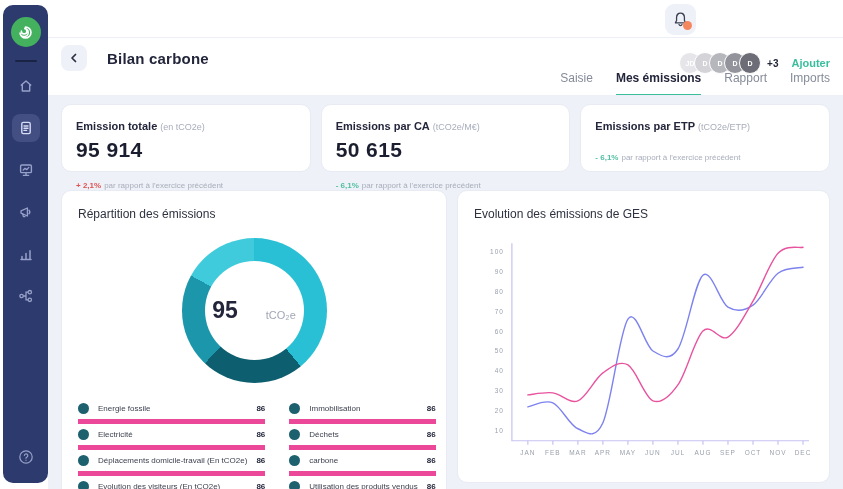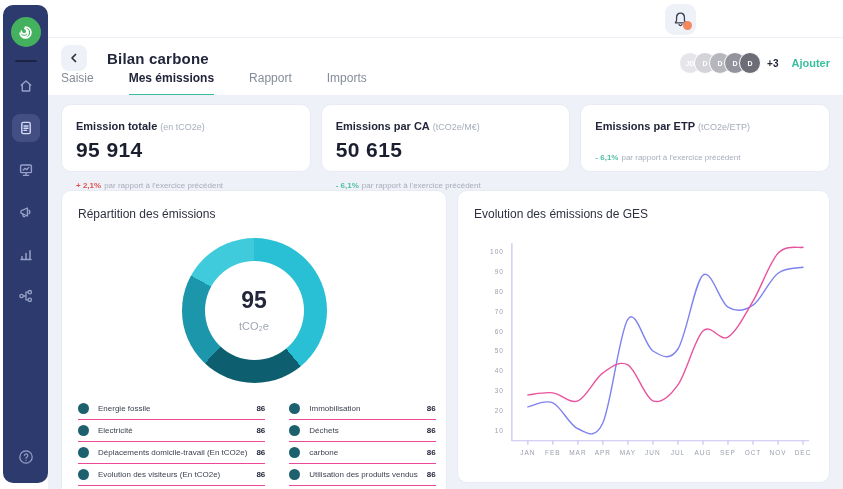--- a/index.html
+++ b/index.html
@@ -29,21 +29,21 @@
     background:#eef1f8; border-radius:9px; display:flex; align-items:center;
     justify-content:center; cursor:pointer; }
   .bell-badge { position:absolute; right:4px; bottom:5px; width:9px; height:9px;
     border-radius:50%; background:#f5875f; }
 
   .header { height:58px; background:#fff; position:relative; padding:0 13px; }
   .header-top { display:flex; align-items:center; padding-top:7px; }
   .back-btn { width:26px; height:26px; border-radius:8px; background:#eef1f8;
     display:flex; align-items:center; justify-content:center; cursor:pointer; }
   .page-title { font-size:15px; font-weight:700; margin-left:20px; letter-spacing:.2px; }
-  .tabs { position:absolute; left:13px; right:13px; bottom:0; display:flex; gap:35px; }
+  .tabs { position:absolute; left:13px; right:13px; bottom:0; display:flex; gap:23px;justify-content:flex-end; }
   .tab { font-size:12px; color:#858b99; padding-bottom:9px; cursor:pointer; }
   .tab.active { color:#23263b; font-weight:700; border-bottom:2.5px solid var(--accent,#3abf9e); }
   .header-rule { position:absolute; left:0; right:0; bottom:0; height:1px; background:#eceff5; }
 
   .people { position:absolute; right:13px; top:14px; display:flex; align-items:center; }
   .avatar { width:22px; height:22px; border-radius:50%; border:1.5px solid #fff;
     display:flex; align-items:center; justify-content:center; color:#fff;
     font-size:7px; font-weight:700; margin-left:-7px; cursor:pointer; }
   .avatar:first-child { margin-left:0; }
   .avatar-count { font-size:10px; font-weight:700; margin-left:6px; }
@@ -60,27 +60,27 @@
   .kpi-value { font-size:21px; font-weight:800; margin-top:4px; letter-spacing:.4px; color:#1b1e2e; }
   .kpi-delta { font-size:8px; color:#a8adbb; margin-top:19px; }
   .kpi-delta b { font-weight:700; margin-right:3px; }
 
   .charts-row { display:flex; gap:10px; margin-top:18px; align-items:flex-start; }
   .donut-card { width:386px; height:380px; padding:16px; }
   .chart-title { font-size:12px; font-weight:500; color:#2e3240; }
   .donut-wrap { width:145px; height:145px; margin:17px auto 0; position:relative; }
   .donut { width:145px; height:145px; border-radius:50%; position:relative; }
   .donut::after { content:""; position:absolute; inset:23px; background:#fff; border-radius:50%; }
-  .donut-center { position:absolute; inset:0; display:flex; flex-direction:column;
+  .donut-center { position:absolute; inset:0; display:flex; flex-direction:row;
     align-items:center; justify-content:center; z-index:2; }
   .donut-value { font-size:23px; font-weight:800; color:#23263b; line-height:1; }
-  .donut-unit { font-size:11px; color:#a0a6b4; margin-top:8px; }
+  .donut-unit { font-size:11px; color:#a0a6b4; margin-top:8px;padding-left:28px; }
   .legend-grid { display:grid; grid-template-columns:1fr 1fr; column-gap:24px; margin-top:15px; }
   .legend-row { display:flex; align-items:center; gap:9px; padding:5px 0;
-    border-bottom:1px solid #ec4899; }
+    border-bottom:5px solid #ec4899; }
   .legend-dot { width:11px; height:11px; border-radius:50%; flex:none; }
   .legend-label { font-size:8px; color:#3a3f4d; flex:1; white-space:nowrap;
     overflow:hidden; text-overflow:ellipsis; }
   .legend-value { font-size:8px; font-weight:700; color:#23263b; }
 
   .line-card { flex:1; height:293px; padding:16px; }
   .line-chart { margin-top:6px; width:100%; height:240px; }
   .axis-line { stroke:#c6c2f1; stroke-width:1.2; fill:none; }
   .tick-text { font-size:6.5px; fill:#9aa0ab; letter-spacing:1px;
     font-family:"Liberation Sans","DejaVu Sans",sans-serif; }

